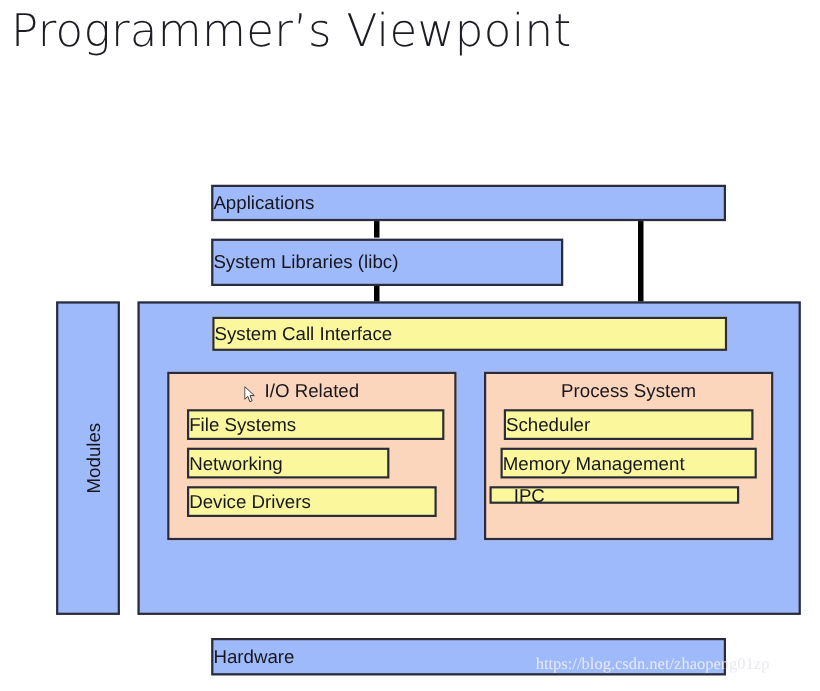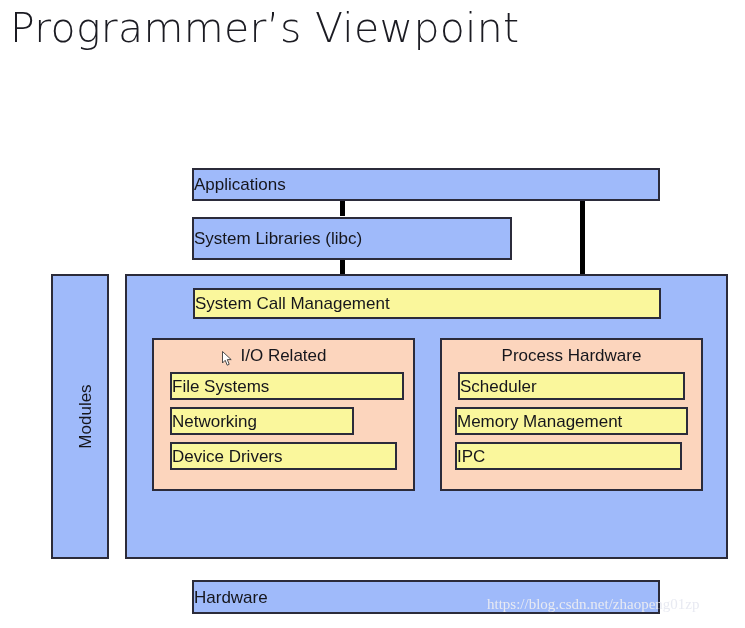--- a/index.html
+++ b/index.html
@@ -124,45 +124,45 @@
   <span>System Libraries (libc)</span>
 </div>
 
 <div class="box blue" style="left:51px; top:274px; width:58px; height:285px;">
   <span class="vlabel">Modules</span>
 </div>
 
 <div class="box blue" style="left:125px; top:274px; width:603px; height:285px; display:block;">
 
   <div class="box yellow" style="left:66px; top:12px; width:468px; height:31px;">
-    <span>System Call Management</span>
+    <span>System Call Interface</span>
   </div>
 
   <div class="box pink group" style="left:25px; top:62px; width:263px; height:153px;">
     <div class="group-title">I/O Related</div>
     <div class="box yellow" style="left:16px; top:32px; width:234px; height:28px;">
       <span>File Systems</span>
     </div>
     <div class="box yellow" style="left:16px; top:67px; width:184px; height:28px;">
       <span>Networking</span>
     </div>
     <div class="box yellow" style="left:16px; top:102px; width:227px; height:28px;">
       <span>Device Drivers</span>
     </div>
   </div>
 
   <div class="box pink group" style="left:313px; top:62px; width:263px; height:153px;">
-    <div class="group-title">Process Hardware</div>
+    <div class="group-title">Process System</div>
     <div class="box yellow" style="left:13px; top:67px; width:233px; height:28px;">
       <span>Memory Management</span>
     </div>
     <div class="box yellow" style="left:16px; top:32px; width:227px; height:28px;">
       <span>Scheduler</span>
     </div>
-    <div class="box yellow" style="left:13px; top:102px; width:227px; height:28px;">
+    <div class="box yellow" style="left:3px; top:102px; width:227px; height:16px;padding-left:20px;">
       <span>IPC</span>
     </div>
   </div>
 
 </div>
 
 <div class="box blue" style="left:192px; top:580px; width:468px; height:34px;">
   <span>Hardware</span>
 </div>
 

